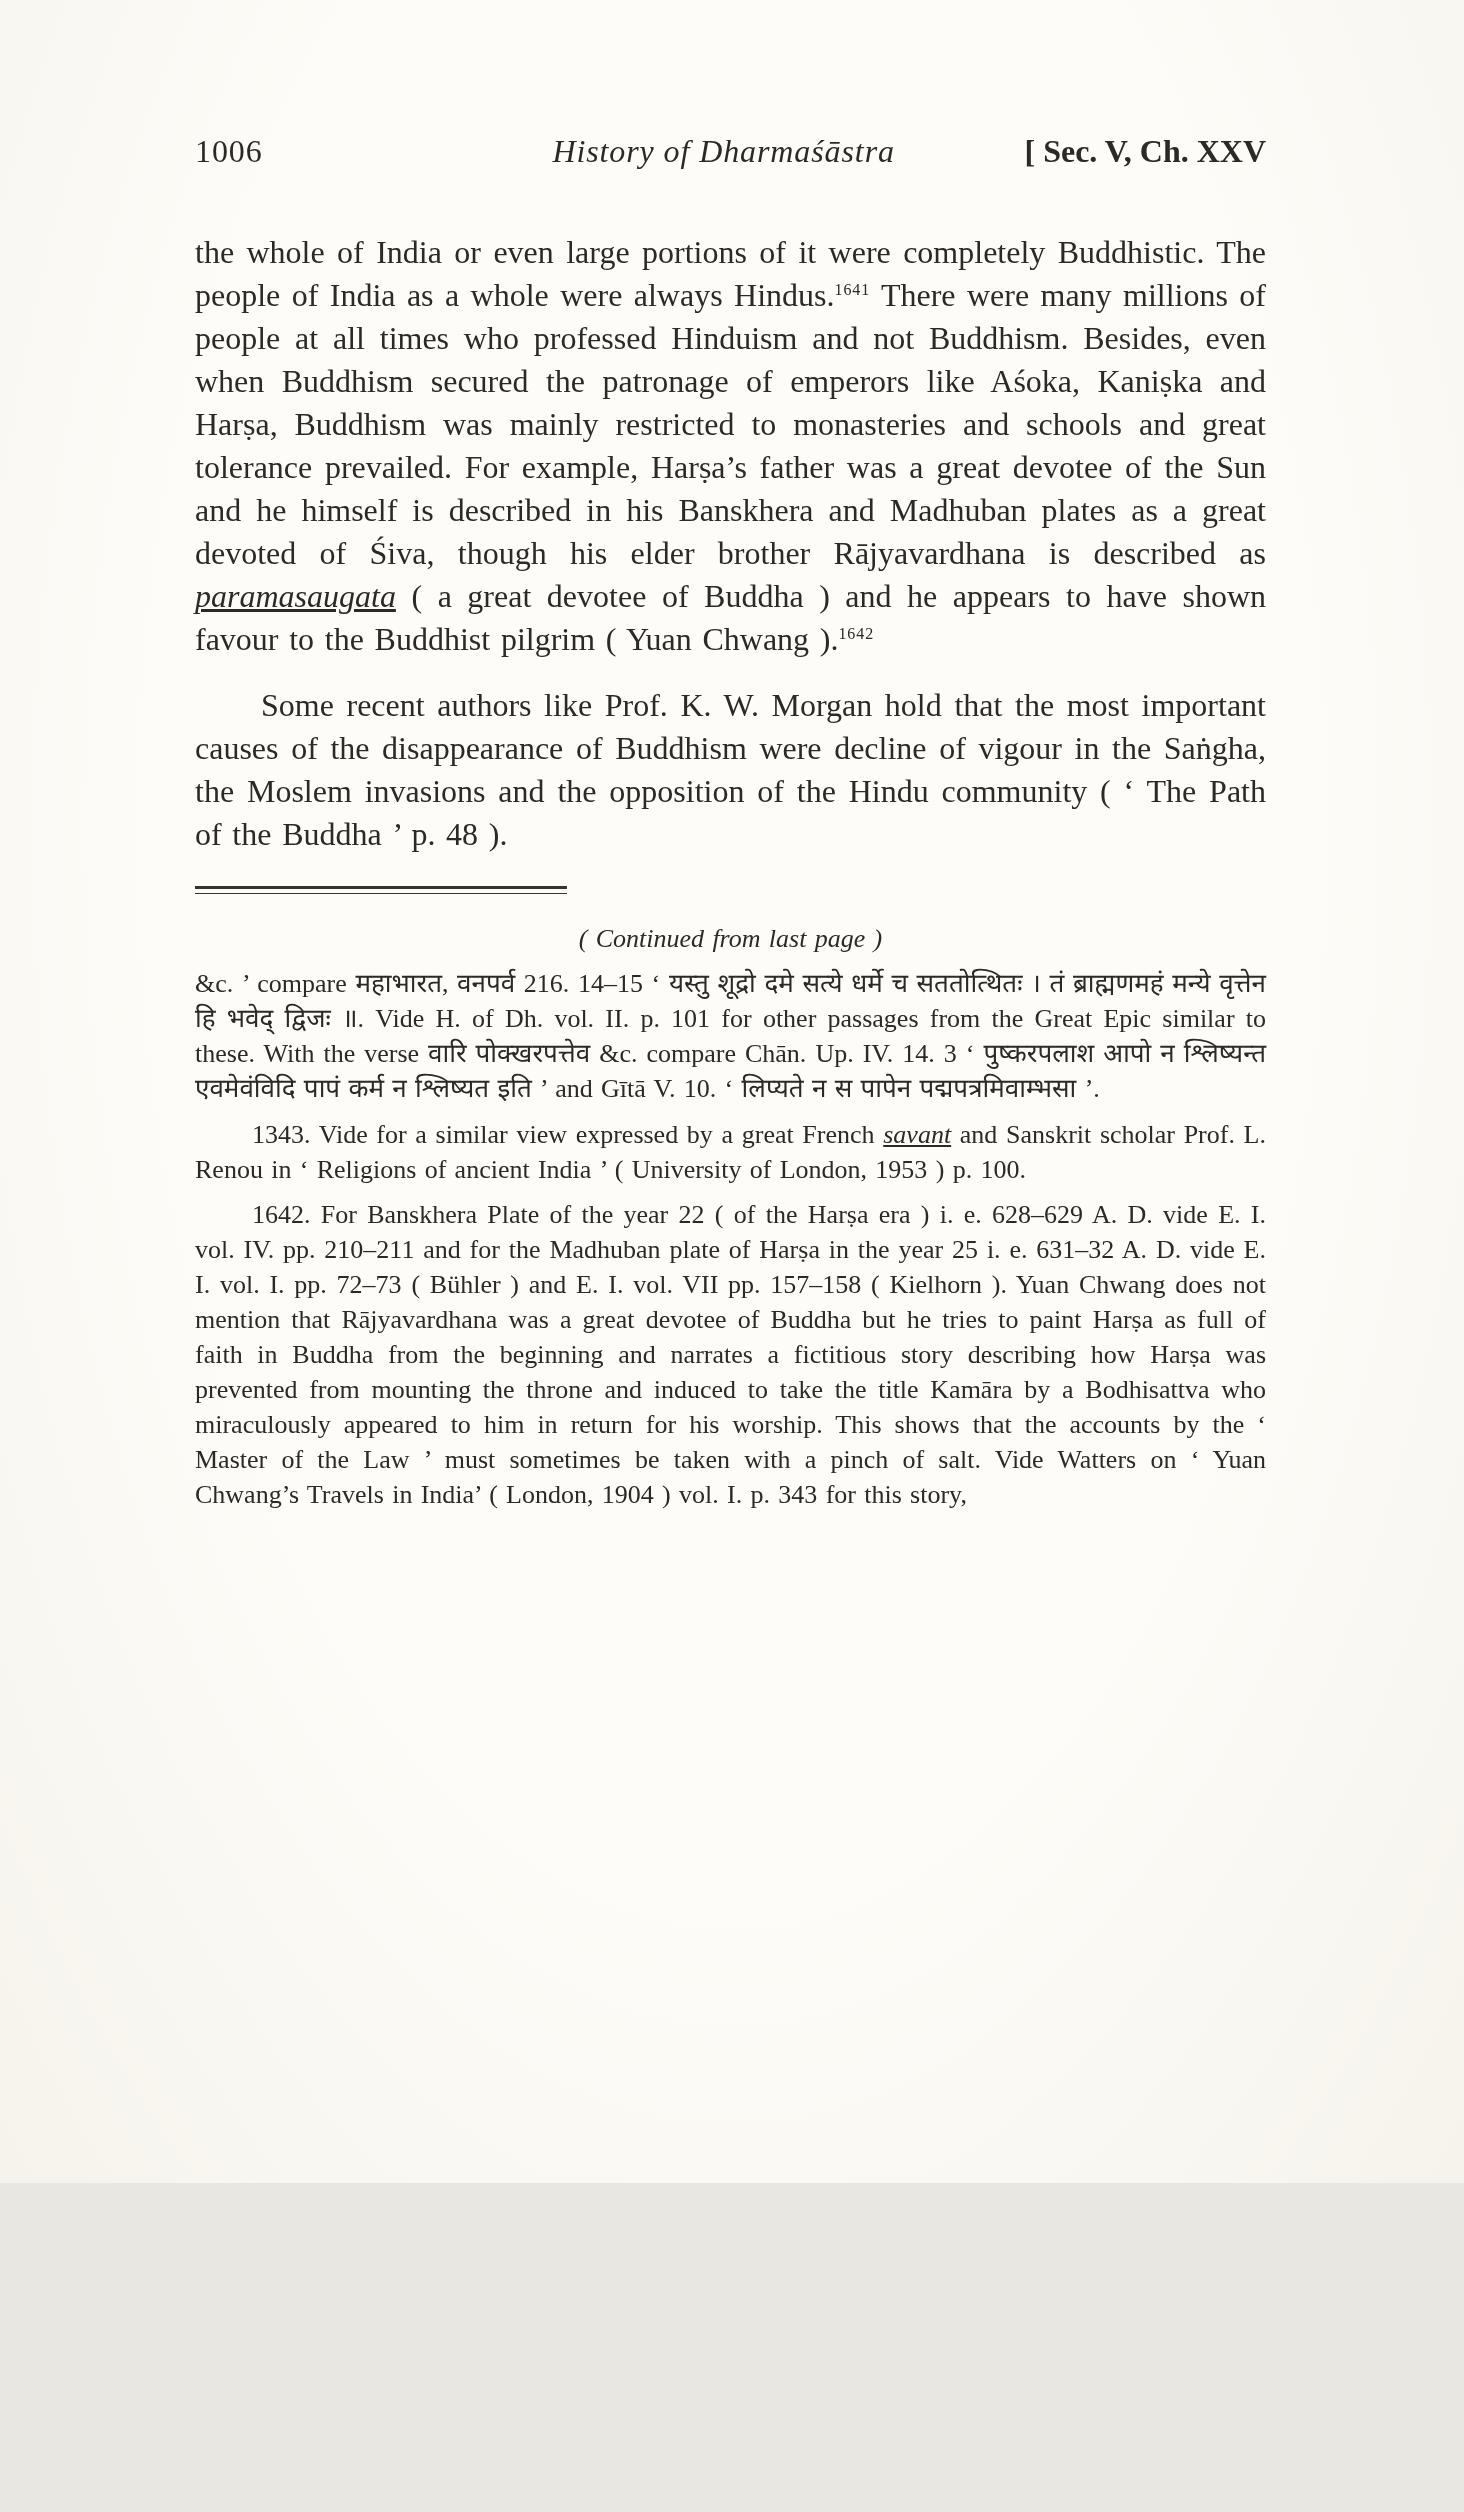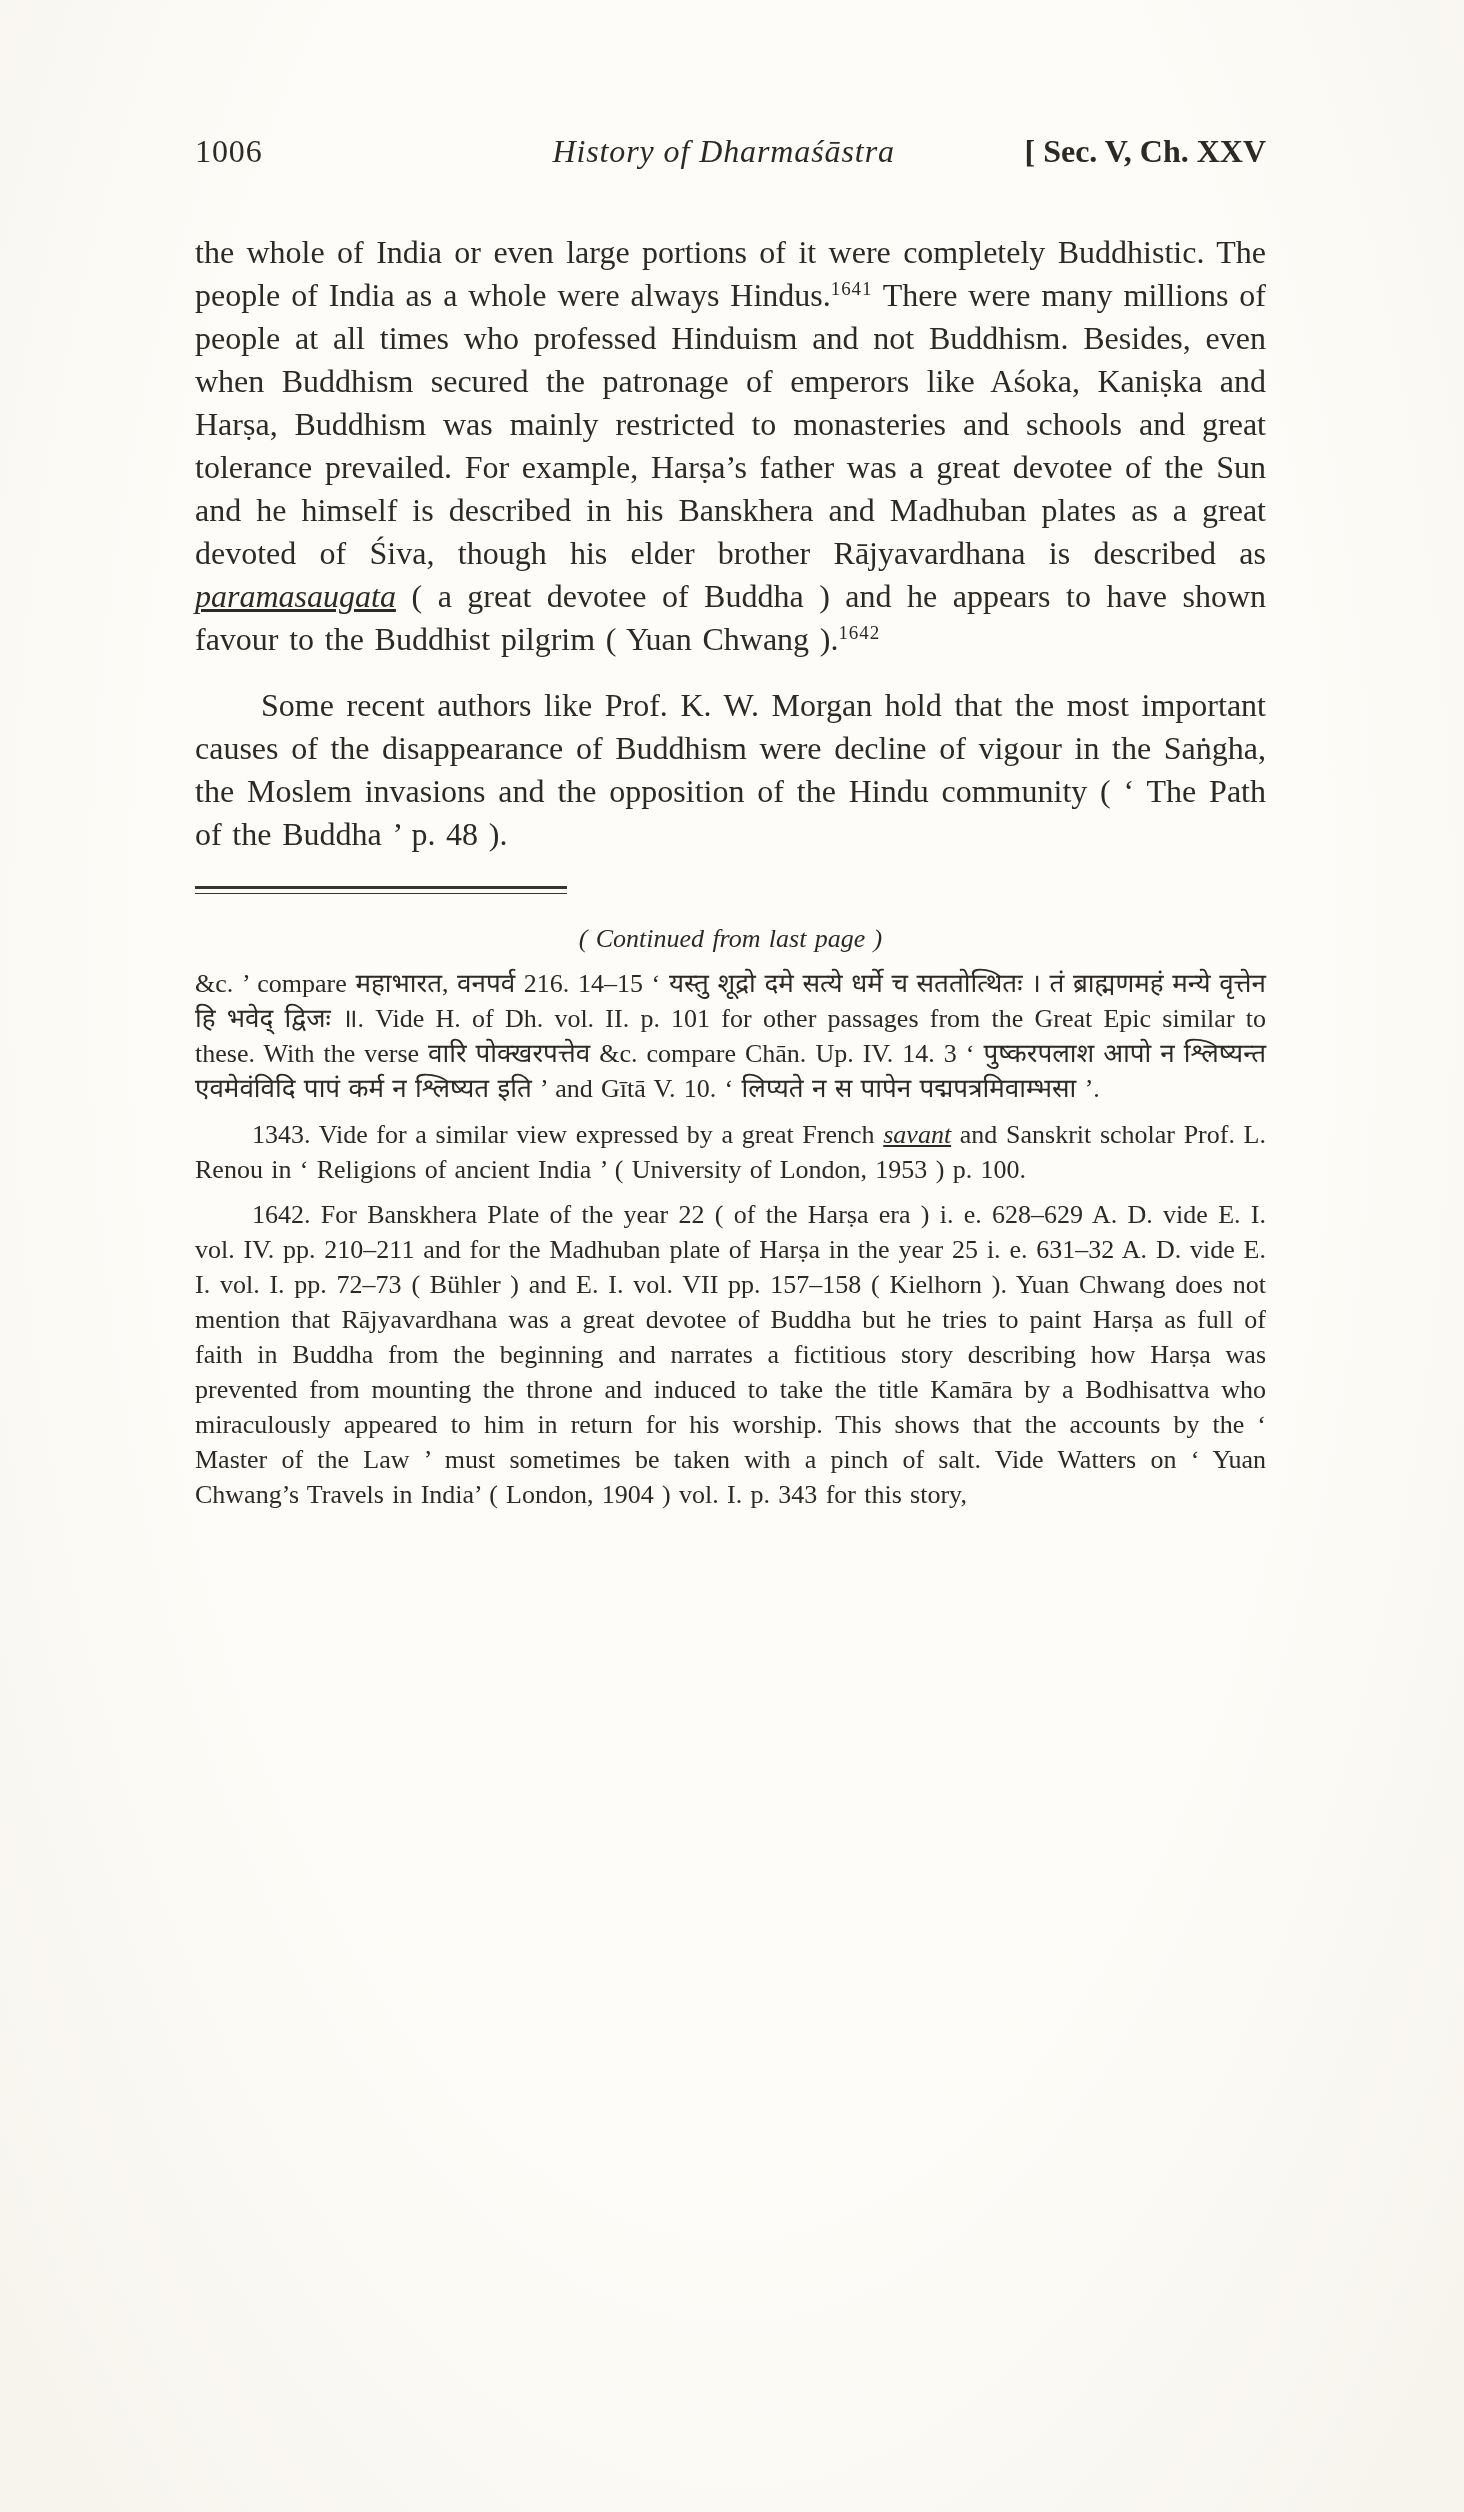--- a/index.html
+++ b/index.html
@@ -3,21 +3,21 @@
 <meta charset="utf-8">
 <style>
   html, body {
     margin: 0;
     padding: 0;
     background: #e9e7e1;
   }
   .page {
     position: relative;
     width: 1465px;
-    height: 2512px;
+    height: 2183px;
     margin: 0 auto;
     box-sizing: border-box;
     padding: 133px 199px 0 195px;
     background: radial-gradient(ellipse at 50% 38%, #fdfcf8 55%, #f6f3ec 100%);
     color: #2d2a26;
     font-family: "Liberation Serif", "DejaVu Serif", serif;
     overflow: hidden;
   }
   
   .running-head {
@@ -55,21 +55,21 @@
     line-height: 43px;
     text-align: justify;
     word-spacing: 2.7px;
   }
   .text-block p {
     margin: 0 0 23px 0;
   }
   .indent { text-indent: 66px; }
   .it { font-style: italic; text-decoration: underline; }
   sup.fnref {
-    font-size: 19px;
+    font-size: 16px;
     line-height: 0;
     vertical-align: 11.5px;
     letter-spacing: 0.9px;
   }
   
   .footnote-rule {
     width: 372px;
     height: 8px;
     margin: 30px 0 26.6px 0;
     box-sizing: border-box;

